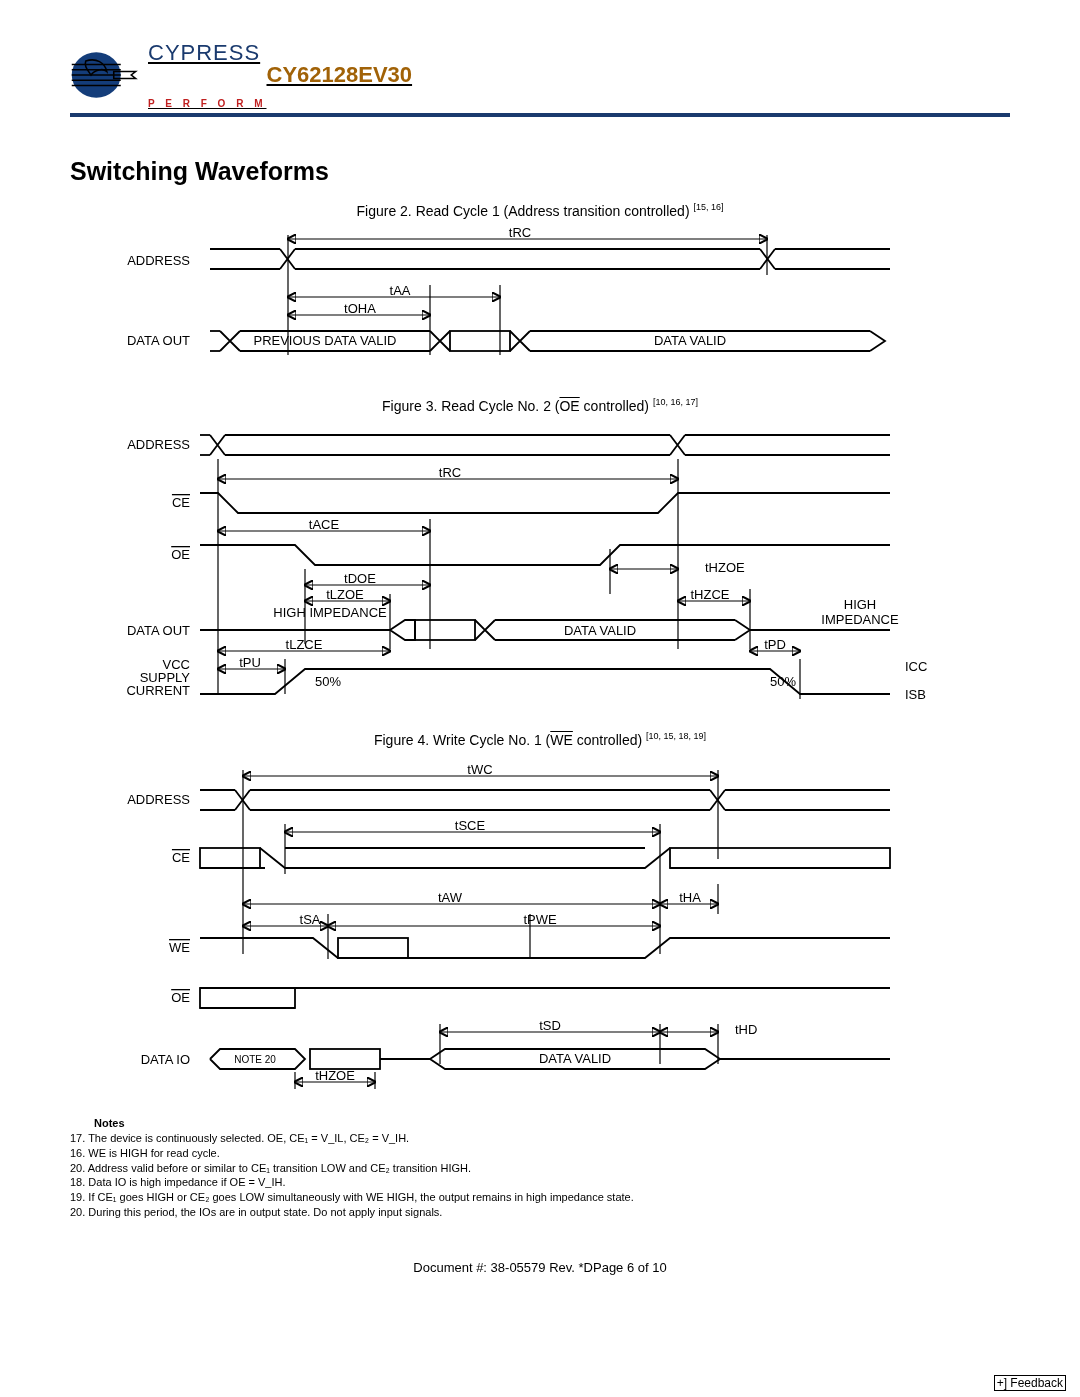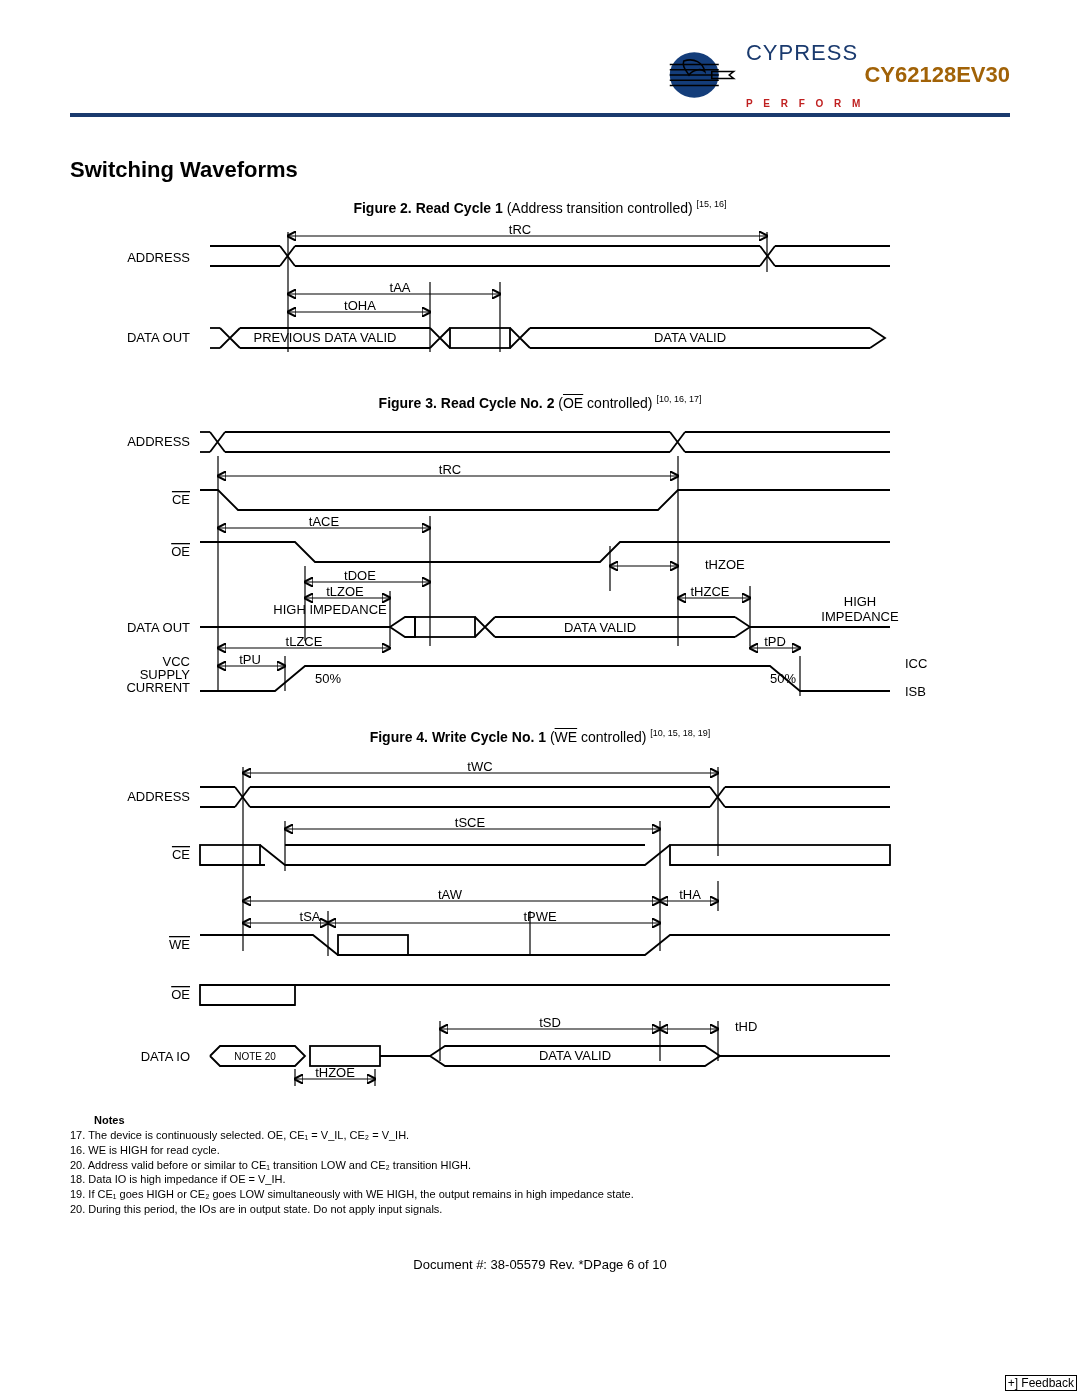--- a/index.html
+++ b/index.html
@@ -8,23 +8,24 @@
     font-family: Arial, Helvetica, sans-serif;
     background: #fff;
     color: #000;
     width: 1080px;
     box-sizing: border-box;
     position: relative;
     min-height: 1397px;
   }
   .header {
     display: flex;
-    justify-content: flex-end;
+    justify-content: flex-start;
     align-items: center;
     margin-bottom: 4px;
+    text-decoration: underline;
   }
   .logo-block {
     display: flex;
     align-items: center;
     gap: 8px;
   }
   .logo-globe {
     width: 70px;
     height: 60px;
   }
@@ -46,30 +47,30 @@
     font-weight: 700;
     color: #a16207;
   }
   .hr {
     height: 4px;
     background: #1a3a6e;
     margin-bottom: 40px;
     margin-top: 0;
   }
   .section-title {
-    font-size: 22px;
+    font-size: 25px;
     font-weight: 700;
     margin-bottom: 16px;
   }
   .figcap {
     text-align: center;
     font-size: 14px;
     margin: 10px 0 6px 0;
   }
-  .figcap b { font-weight: 700; }
+  .figcap b { font-weight: 400; }
   .ov { text-decoration: overline; }
   .sref {
     font-size: 9px;
     vertical-align: super;
   }
   .diagram {
     margin: 0 0 18px 0;
   }
   svg text {
     font-family: Arial, Helvetica, sans-serif;
@@ -91,21 +92,21 @@
   }
   .notes b { font-size: 11px; margin-left: 24px; }
   .footer {
     margin-top: 40px;
     display: flex;
     justify-content: center;
     font-size: 13px;
   }
   .feedback {
     position: absolute;
-    bottom: 6px; right: 3px;
+    bottom: 6px; right: 14px;
     font-size: 12px;
     border: 1px solid #000;
     padding: 0 2px;
     cursor: pointer;
   }
 </style>
 </head>
 <body>
 
 <div class="header">

